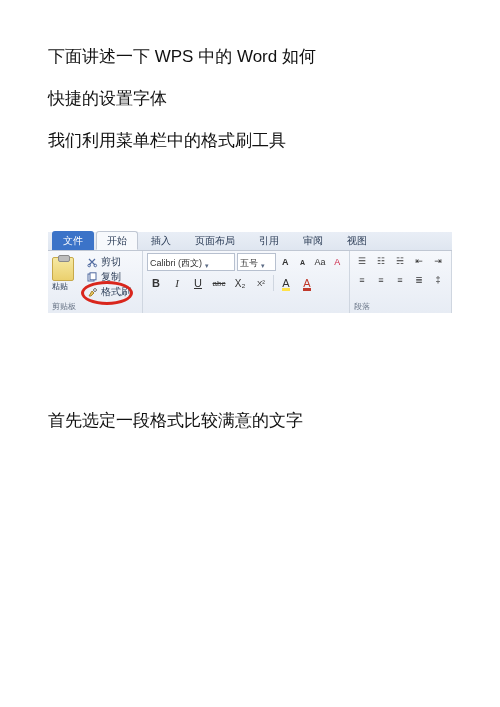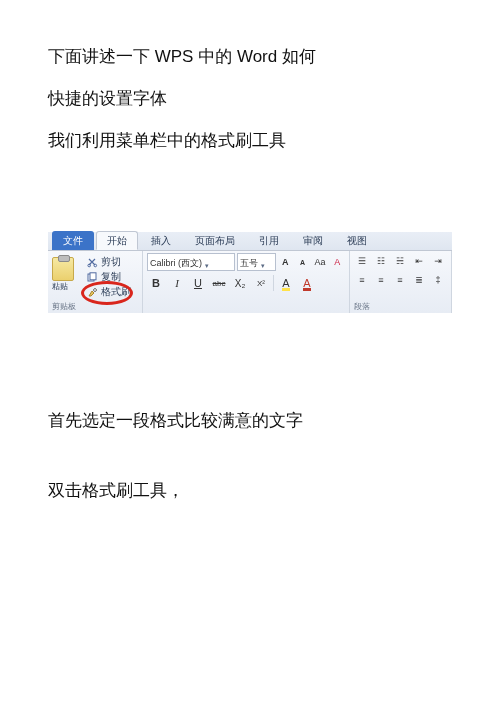--- a/index.html
+++ b/index.html
@@ -191,16 +191,15 @@
       </div>
 
     </div>
   </div>
 
   <div class="gap-after-img"></div>
 
   <div class="body-text">
     <p class="para">首先选定一段格式比较满意的文字</p>
     <div class="gap-mid"></div>
-    <p class="para">双击格式刷工具，</p>
   </div>
 
 </div>
 
 </body></html>

